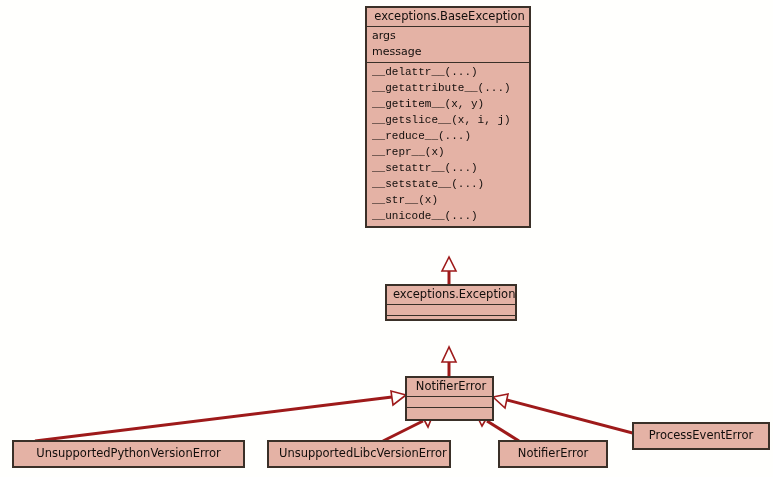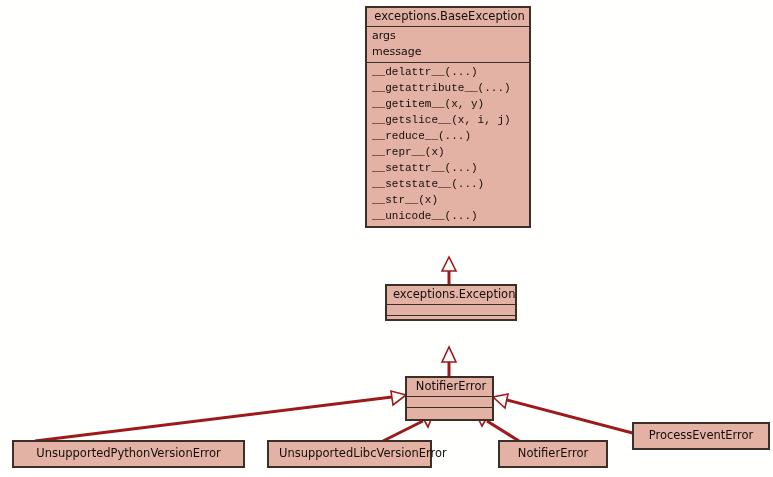--- a/index.html
+++ b/index.html
@@ -67,21 +67,21 @@
     line-height: 16px;
     color: #120e0c;
     padding: 0 4px 0 5px;
     white-space: nowrap;
   }
   
   #box-baseexception { left: 366px; top: 7px;  width: 164px; }
   #box-exception     { left: 386px; top: 285px; width: 130px; }
   #box-pyinotifyerror{ left: 406px; top: 377px; width: 87px; }
   #box-unsupportedpython { left: 13px;  top: 441px; width: 231px; }
-  #box-unsupportedlibc   { left: 268px; top: 441px; width: 163px; }
+  #box-unsupportedlibc   { left: 268px; top: 441px; width: 182px; }
   #box-notifiererror     { left: 499px; top: 441px; width: 108px;  }
   #box-processeventerror { left: 633px; top: 423px; width: 136px; }
 </style>
 </head>
 <body>
 
 <div id="diagram">
 
   <svg id="edges" viewBox="0 0 773 477" width="773" height="477">
 

